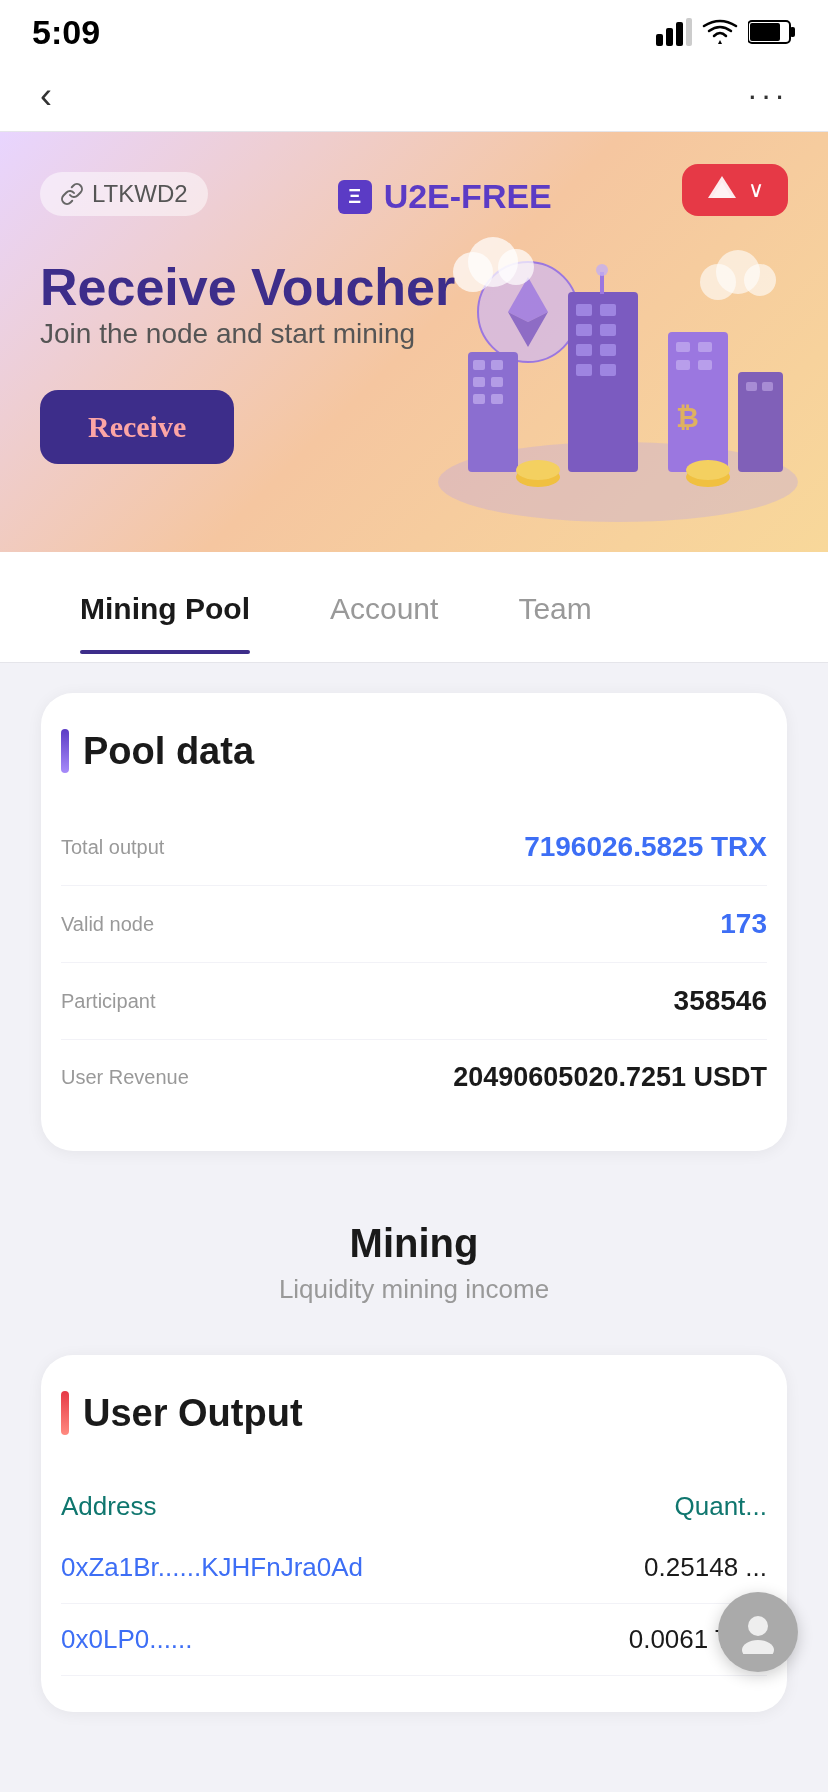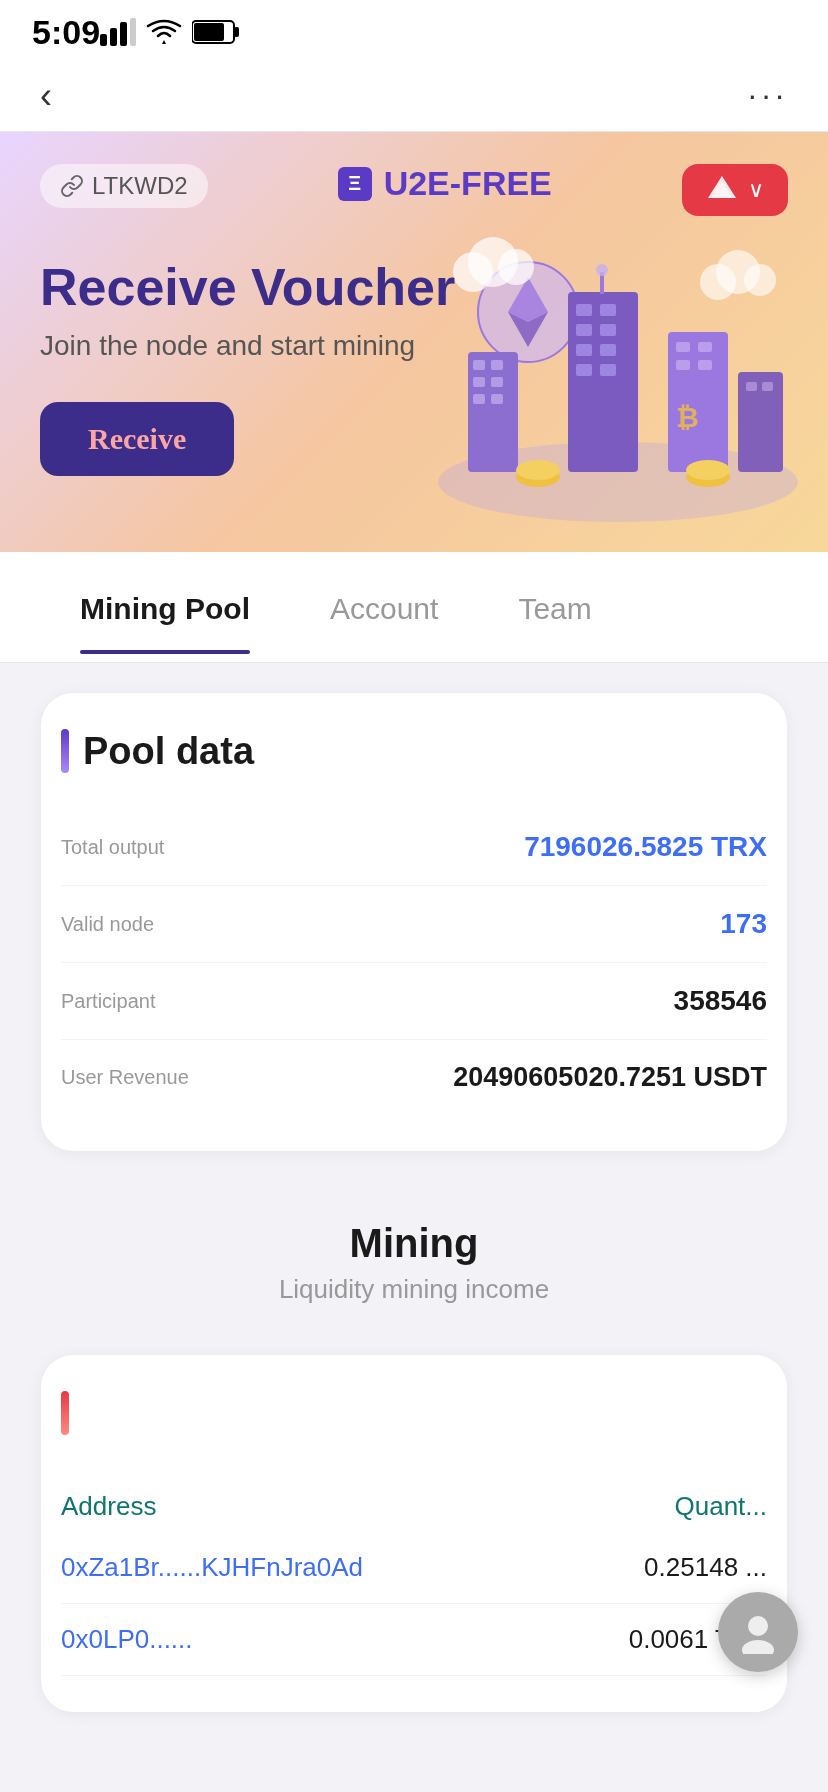--- a/index.html
+++ b/index.html
@@ -9,21 +9,21 @@
       background: #f2f2f7;
       width: 828px;
       min-height: 1792px;
       overflow-x: hidden;
     }
 
     
     .status-bar {
       background: #fff;
       display: flex;
-      justify-content: flex-start;
+      justify-content: space-between;
       align-items: center;
       padding: 12px 32px 8px;
       height: 60px;
     }
     .status-time {
       font-size: 34px;
       font-weight: 600;
       color: #000;
     }
     .status-icons {
@@ -60,21 +60,21 @@
     .hero-banner {
       background: linear-gradient(135deg, #e8d5ff 0%, #f5c6a0 50%, #f8d89a 100%);
       padding: 32px 40px;
       position: relative;
       min-height: 420px;
       overflow: hidden;
     }
     .hero-top {
       display: flex;
       justify-content: space-between;
-      align-items: flex-start;
+      align-items: flex-end;
       margin-bottom: 40px;
       gap: 29px;
     }
     .hero-tag {
       background: rgba(255,255,255,0.5);
       border-radius: 30px;
       padding: 8px 20px;
       display: flex;
       align-items: center;
       gap: 8px;
@@ -113,21 +113,21 @@
       cursor: pointer;
     }
     .hero-content {
       position: relative;
       z-index: 2;
     }
     .hero-title {
       font-size: 52px;
       font-weight: 800;
       color: #3d2d8a;
-      margin-bottom: 12px;
+      margin-bottom: 0;
       line-height: 1.2;
     }
     .hero-subtitle {
       font-size: 28px;
       color: #555;
       margin-bottom: 40px;
     }
     .receive-btn {
       background: #3d2d8a;
       color: #fca5a5;
@@ -452,20 +452,21 @@
 </div>
 
 <div class="mining-section">
   <div class="mining-title">Mining</div>
   <div class="mining-subtitle">Liquidity mining income</div>
 </div>
 
 <div class="section-card">
   <div class="card-title-row">
     <div class="card-accent-bar red"></div>
+    <span class="card-title">User Output</span>
   </div>
 
   <div class="table-header">
     <span class="table-col-header">Address</span>
     <span class="table-col-header">Quant...</span>
   </div>
 
   <div class="table-row-item">
     <span class="table-address">0xZa1Br......KJHFnJra0Ad</span>
     <span class="table-quantity">0.25148 ...</span>

